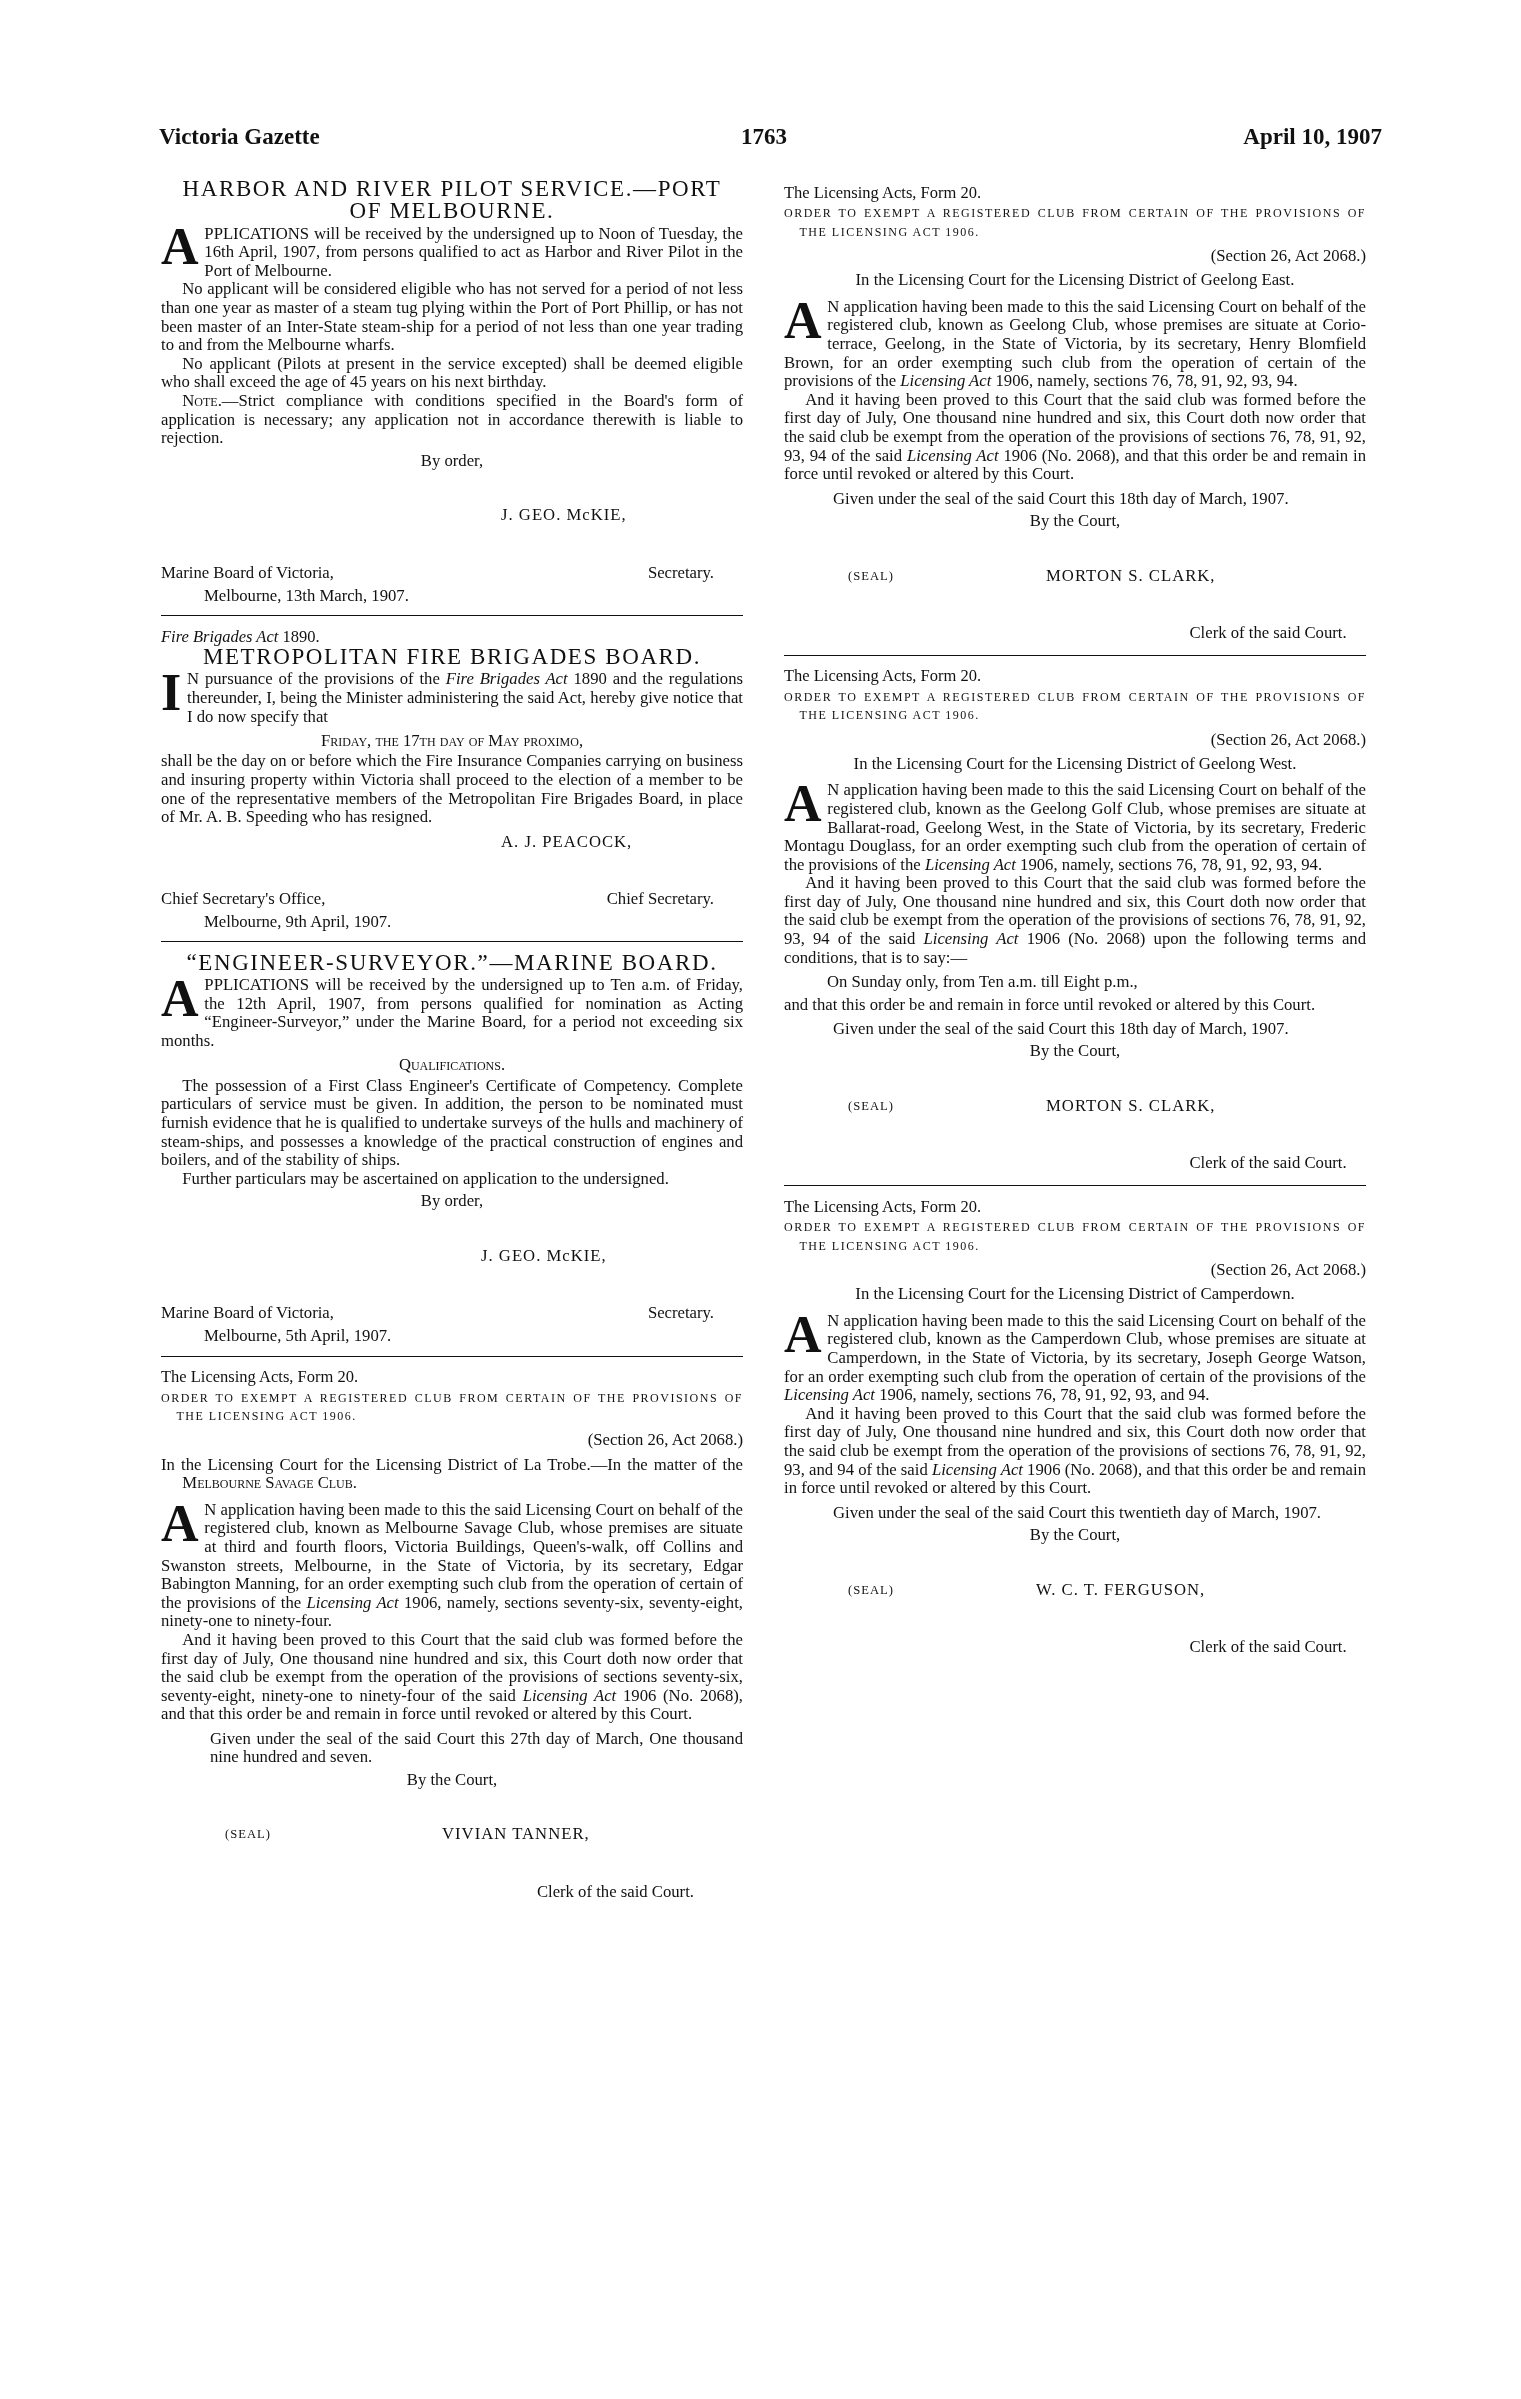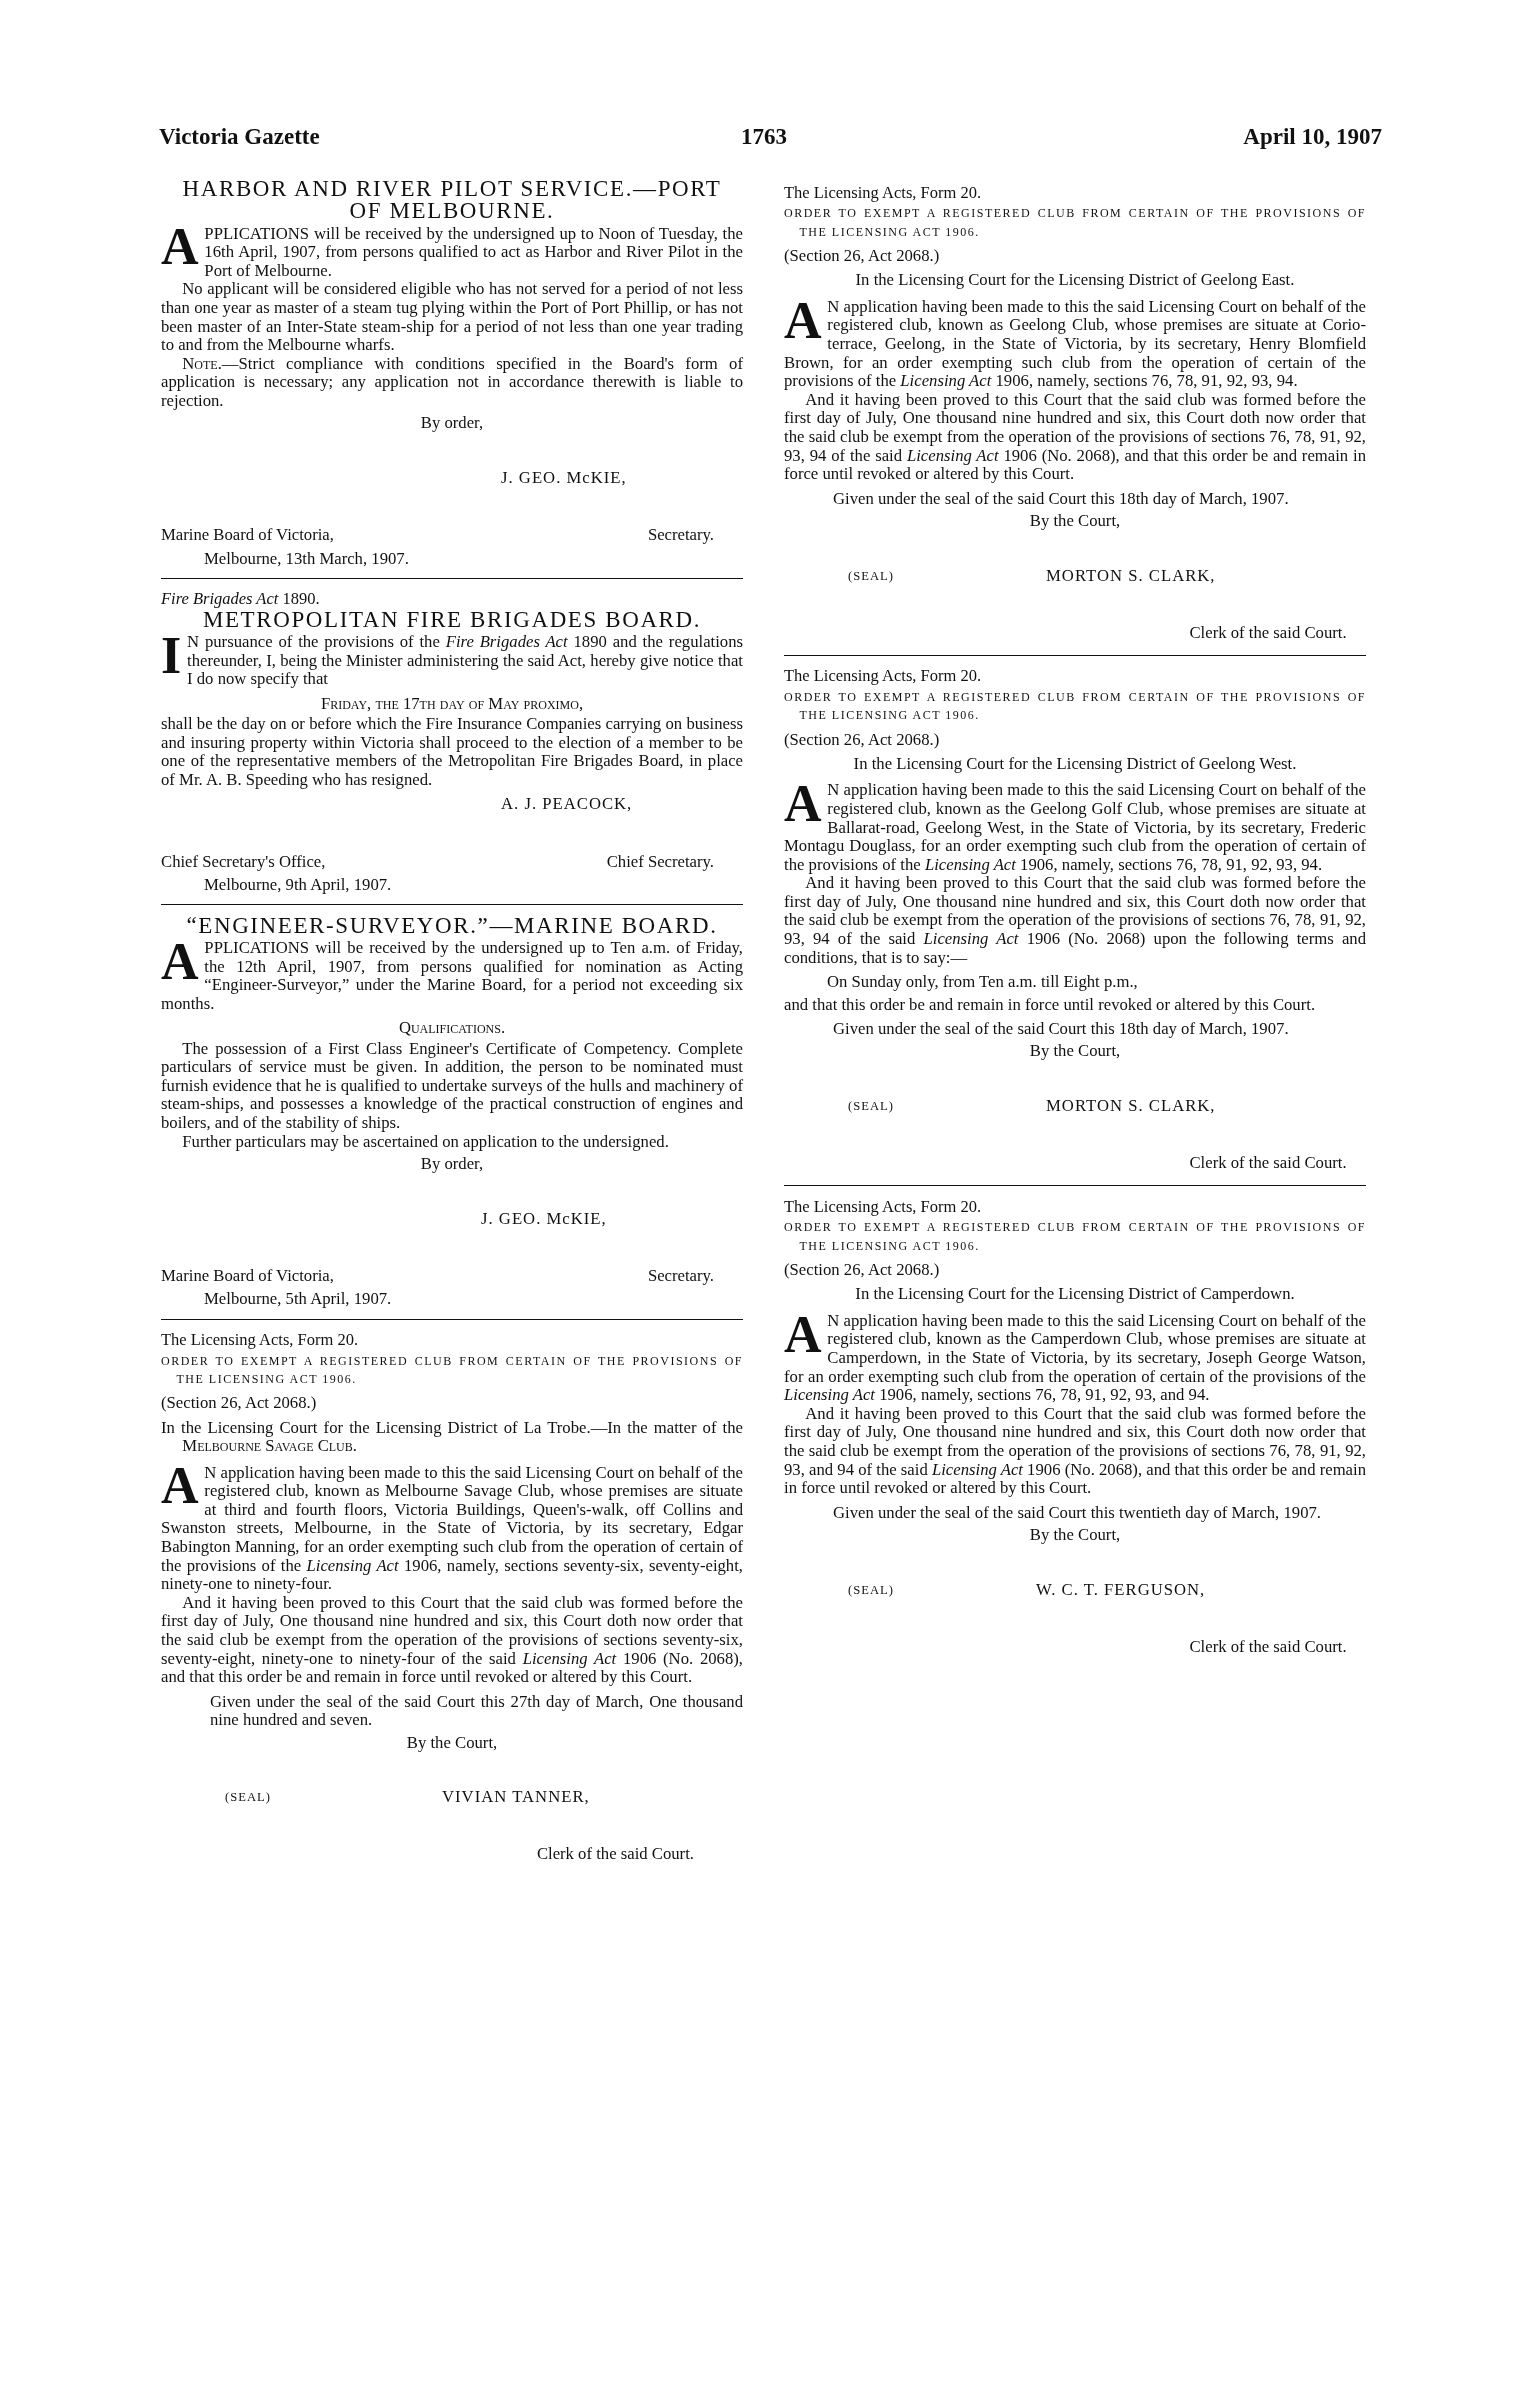--- a/index.html
+++ b/index.html
@@ -10,21 +10,21 @@
   .hdr .l { left:0; font-weight:bold;text-align:right; }
   .hdr .c { left:582px; font-weight:bold; }
   .hdr .r { right:0; font-weight:bold; }
   .col { position:absolute; top:180px; width:582px; font-size:16.7px; line-height:18.6px; }
   .col.left { left:161px; }
   .col.right { left:784px; }
   .notice { margin:0 0 5.8px 0; }
   .title { text-align:center; letter-spacing:1.6px; font-size:23px; line-height:18.4px; margin:0 0 3.9px; }
   .kicker { font-size:16.5px; margin:3.9px 0 1.9px; }
   .order-head { font-size:12px; line-height:18.4px; letter-spacing:1.5px; text-align:justify; text-align-last:left; padding-left:15.5px; text-indent:-15.5px; margin:0 0 5.8px; }
-  .sec { text-align:left; margin:1.9px 0 5.8px; }
+  .sec { text-align:right; margin:1.9px 0 5.8px; }
   .court { text-align:center; margin:0 0 7.8px; }
   .court.left-al { text-align:justify; padding-left:21.3px; text-indent:-21.3px; }
   p { margin:0; text-align:justify; }
   p.ind { text-indent:21.3px; }
   .drop { float:left; font-size:52px; line-height:41px; font-weight:bold; margin:1.9px 5.8px 0 0; }
   .sc { font-variant:small-caps; }
   .center { text-align:center; }
   .byorder { text-align:center; margin:3.9px 0 1.9px; }
   .sig { position:relative; height:21.3px;margin-top:36px; }
   .sig .name { position:absolute; left:340px; letter-spacing:1px; }
@@ -46,20 +46,21 @@
   <span class="r">April 10, 1907</span>
 </div>
 
 <div class="col left">
 
   <div class="notice">
     <div class="title">HARBOR AND RIVER PILOT SERVICE.—PORT</div>
     <div class="title">OF MELBOURNE.</div>
     <p><span class="drop">A</span><span>PPLICATIONS will be received by the undersigned up to Noon of Tuesday, the 16th April, 1907, from persons qualified to act as Harbor and River Pilot in the Port of Melbourne.</span></p>
     <p class="ind">No applicant will be considered eligible who has not served for a period of not less than one year as master of a steam tug plying within the Port of Port Phillip, or has not been master of an Inter-State steam-ship for a period of not less than one year trading to and from the Melbourne wharfs.</p>
+    <p class="ind">No applicant (Pilots at present in the service excepted) shall be deemed eligible who shall exceed the age of 45 years on his next birthday.</p>
     <p class="ind"><span class="sc">Note.</span><span>—Strict compliance with conditions specified in the Board's form of application is necessary; any application not in accordance therewith is liable to rejection.</span></p>
     <div class="byorder">By order,</div>
     <div class="sig">
         <span class="name" style="left:340px">J. GEO. McKIE,</span>
       </div>
     <div class="sig"><span>Marine Board of Victoria,</span><span class="role" style="right:29px">Secretary.</span></div>
     <div class="office">
         <div class="sub">Melbourne, 13th March, 1907.</div>
       </div>
   </div>

